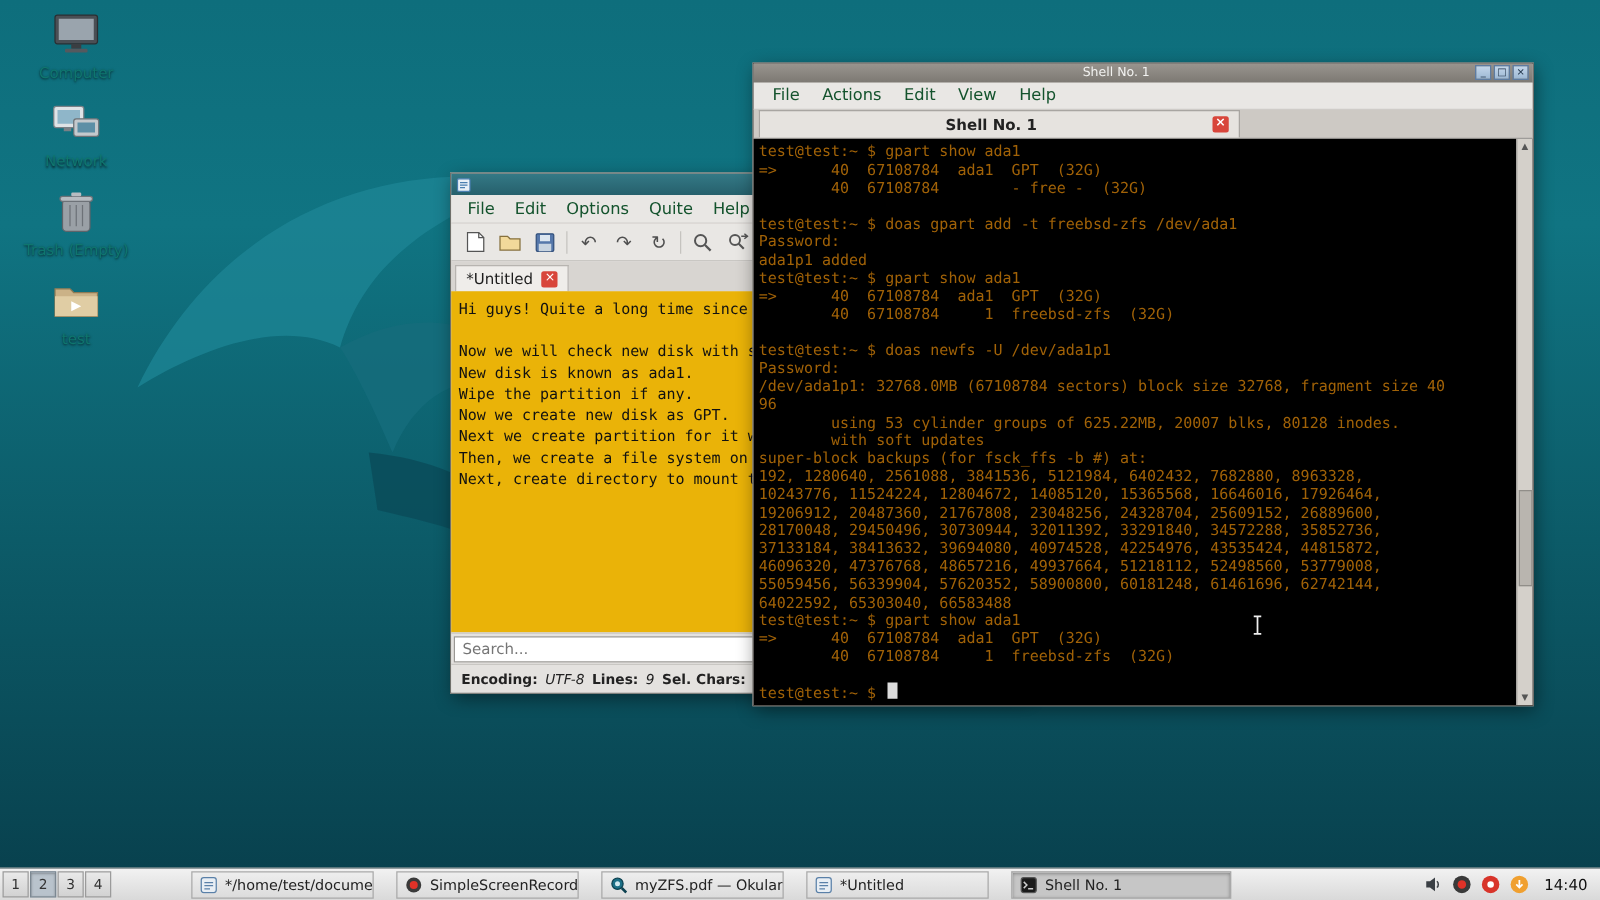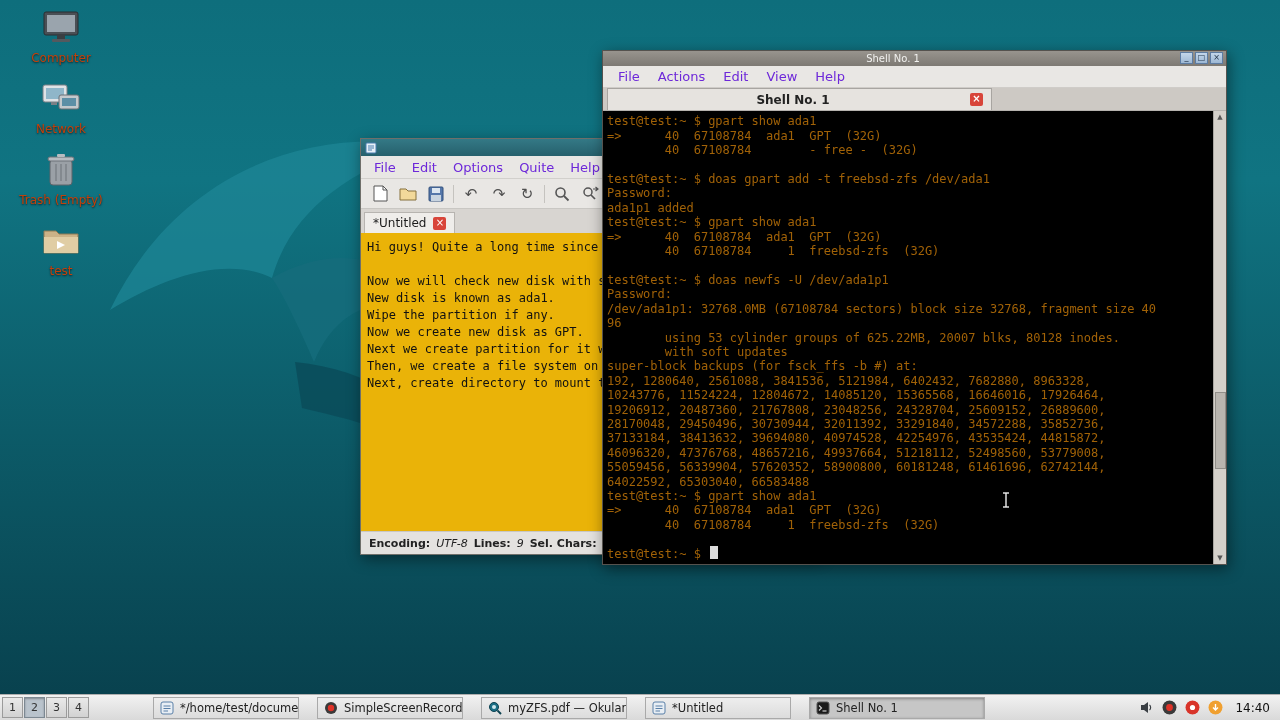--- a/index.html
+++ b/index.html
@@ -4,30 +4,30 @@
 <style>
   * { margin:0; padding:0; box-sizing:border-box; }
   html,body { width:1280px; height:720px; overflow:hidden; font-family:"DejaVu Sans", sans-serif; }
   body { position:relative; background:linear-gradient(180deg,#0e6e7c 0%,#107482 25%,#0c5b68 60%,#083f4c 100%); }
 
   
   .logo { position:absolute; left:80px; top:100px; width:400px; height:360px; pointer-events:none; }
   .desk-icons { position:absolute; left:16px; top:8px; width:90px; display:flex; flex-direction:column; gap:14px; }
   .desk-icon { display:flex; flex-direction:column; align-items:center; gap:4px; cursor:default; }
   .desk-icon .glyph { width:44px; height:40px; display:flex; align-items:center; justify-content:center; }
-  .desk-icon .lbl { color:#c2410c; font-size:12px; text-align:center; text-shadow:0 1px 2px rgba(0,0,0,.7); line-height:13px; }
+  .desk-icon .lbl { color:#0f766e; font-size:12px; text-align:center; text-shadow:0 1px 2px rgba(0,0,0,.7); line-height:13px; }
 
   
   .window { position:absolute; box-shadow:2px 4px 14px rgba(0,0,0,.45); border:1px solid #6f6f6a; background:#e9e7e4; }
 
   
   .editor { left:360px; top:138px; width:460px; height:417px; z-index:1; display:flex; flex-direction:column; }
   .ed-title { height:17px; background:linear-gradient(180deg,#347986,#26606c); display:flex; align-items:center; padding:0 4px; }
   .ed-menubar { height:23px; background:#e9e7e4; display:flex; align-items:center; gap:2px; padding:0 6px; border-bottom:1px solid #d2d0cc; }
-  .menu-item { font-size:13px; color:#6d28d9; padding:2px 7px; border-radius:2px; }
+  .menu-item { font-size:13px; color:#14532d; padding:2px 7px; border-radius:2px; }
   .ed-toolbar { height:30px; background:#e9e7e4; display:flex; align-items:center; gap:6px; padding:0 8px; border-bottom:1px solid #c9c7c3; }
   .tbtn { width:22px; height:22px; display:flex; align-items:center; justify-content:center; color:#4f4f4f; font-size:15px; border-radius:3px; }
   .tsep { width:1px; height:18px; background:#c5c3bf; }
   .ed-tabbar { height:24px; background:#d8d5d1; display:flex; align-items:flex-end; padding:0 3px; }
   .tab { background:#efedea; border:1px solid #b7b4b0; border-bottom:none; height:21px; display:flex; align-items:center; gap:7px; padding:0 8px; font-size:12px; color:#1c1c1c; }
   .tab-close { width:13px; height:13px; background:#d8453a; color:#fff; font-size:10px; line-height:12px; text-align:center; border-radius:2px; }
   .ed-text { flex:1; background:#eab308; color:#111; font-family:"DejaVu Sans Mono", monospace; font-size:12px; line-height:17px; padding:6px 6px; overflow:hidden; white-space:pre; }
   .ed-searchrow { height:25px; background:#e4e2df; border-top:1px solid #c9c7c3; padding:1px 2px; }
   .ed-search { width:100%; height:21px; border:1px solid #9a9894; background:#fff; font-size:12px; padding:0 6px; font-family:"DejaVu Sans", sans-serif; color:#333; }
   .ed-status { height:23px; background:#e4e2df; border-top:1px solid #c9c7c3; display:flex; align-items:center; gap:6px; padding:0 8px; font-size:11px; color:#222; }
@@ -186,20 +186,23 @@
   </div>
   <pre class="ed-text">Hi guys! Quite a long time since
 
 Now we will check new disk with s
 New disk is known as ada1.
 Wipe the partition if any.
 Now we create new disk as GPT.
 Next we create partition for it w
 Then, we create a file system on
 Next, create directory to mount t</pre>
+  <div class="ed-searchrow">
+    <input class="ed-search" placeholder="Search..." style="">
+  </div>
   <div class="ed-status">
     <b>Encoding:</b>
     <i>UTF-8</i>
     <b>Lines:</b>
     <i>9</i>
     <b>Sel. Chars:</b>
     <i>0</i>
   </div>
 </div>
 

